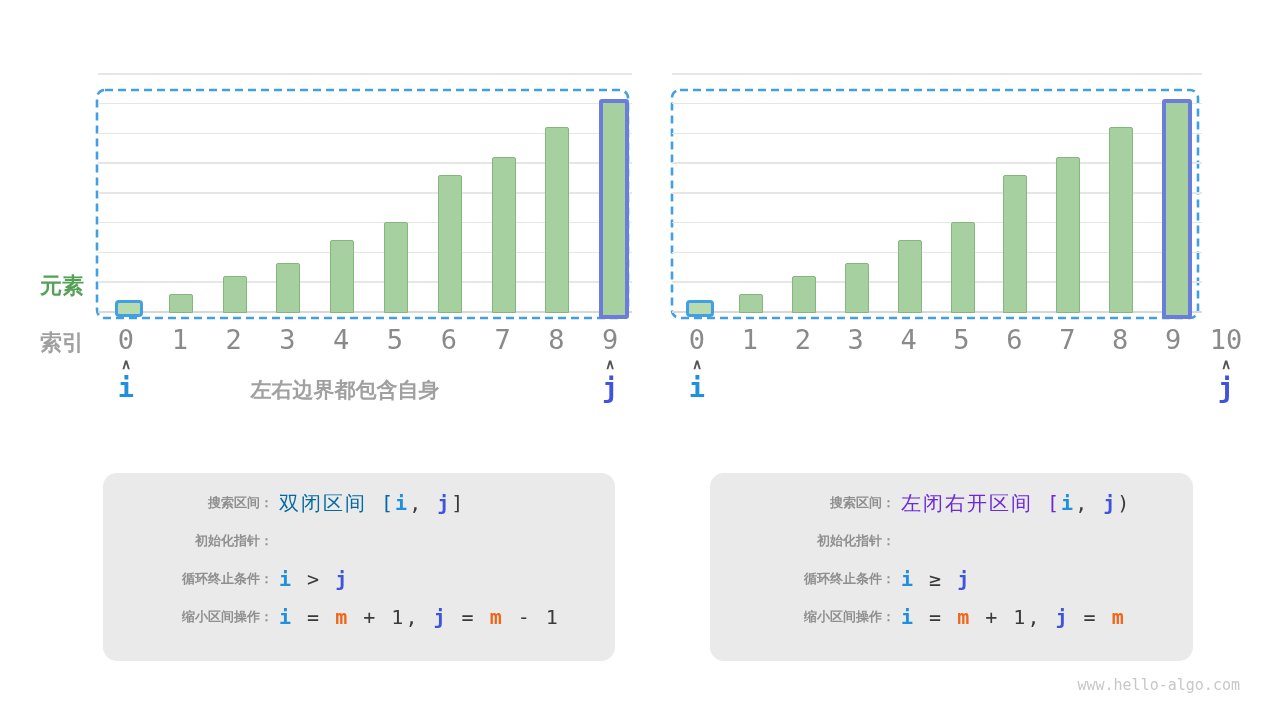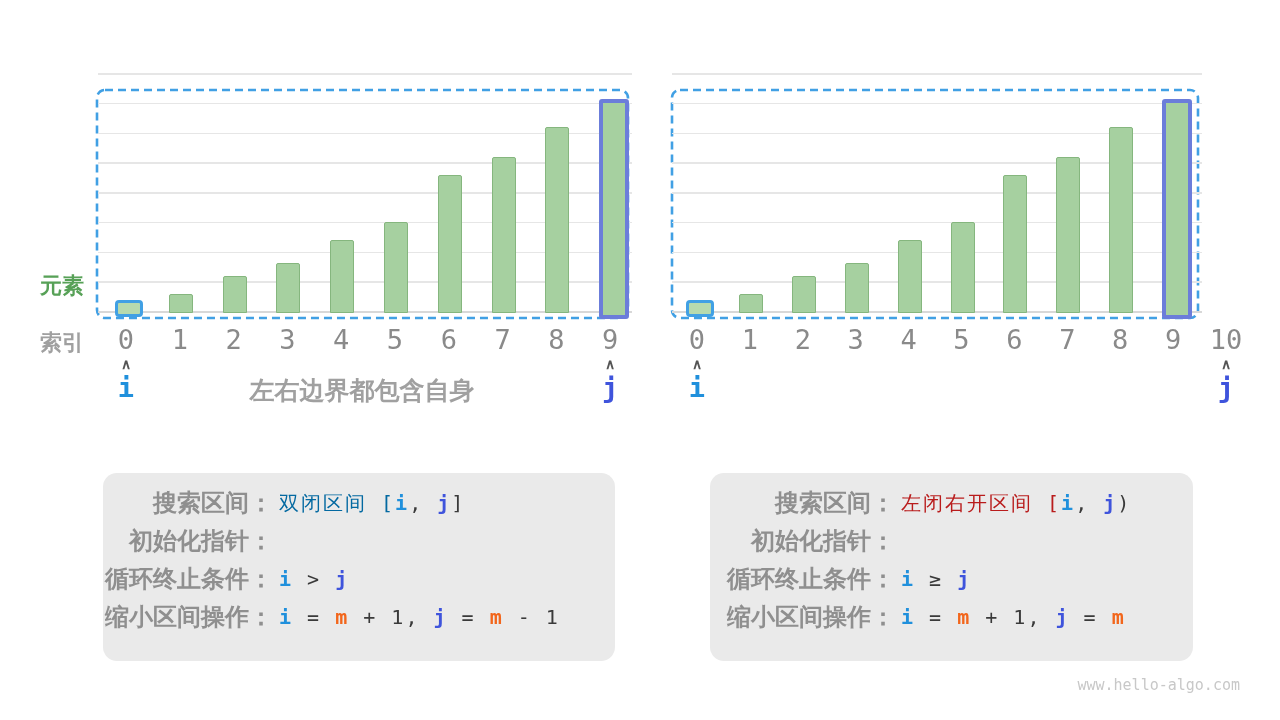--- a/index.html
+++ b/index.html
@@ -9,27 +9,27 @@
   .gridline{position:absolute;height:1.5px;background:var(--grid);}
   .baseline{position:absolute;height:2px;background:var(--baseline);}
   .bar{position:absolute;background:var(--bar-fill);border:1.5px solid var(--bar-border);border-radius:2px 2px 0 0;}
   .bar.i-bar{background:var(--i-bar-fill);border:3.5px solid var(--i-border);border-radius:4px;}
   .bar.j-bar{border:4px solid var(--j-border);border-radius:3px;}
   .dashed-box{position:absolute;overflow:visible;}
   .dashed-box rect{fill:none;stroke:var(--dash);}
   .idx{position:absolute;top:326px;transform:translateX(-50%);font-family:"DejaVu Sans Mono",monospace;font-size:27px;line-height:28px;color:var(--idx);}
   .caret{position:absolute;top:357px;transform:translateX(-50%);font-size:14px;line-height:15px;font-weight:600;color:var(--caret);}
   .ptr{position:absolute;top:372px;transform:translateX(-50%);font-family:"DejaVu Sans Mono",monospace;font-size:27px;line-height:32px;font-weight:700;}
-  .cap{position:absolute;top:375px;transform:translateX(-50%);font-size:25px;line-height:30px;font-weight:700;color:var(--cap);white-space:nowrap;margin-left:17px;}
+  .cap{position:absolute;top:375px;transform:translateX(-50%);font-size:21px;line-height:30px;font-weight:700;color:var(--cap);white-space:nowrap;}
   .side-label{position:absolute;left:20px;width:64px;text-align:right;font-size:22px;font-weight:700;white-space:nowrap;}
   #elem-label{top:271px;color:var(--elem);}
   #index-label{top:328px;color:var(--cap);}
   .note-box{position:absolute;top:473px;height:177px;background:var(--box-bg);border-radius:14px;padding-top:11px;}
   .note-row{display:flex;align-items:center;height:38px;}
-  .note-label{flex:0 0 auto;text-align:right;font-size:24px;font-weight:700;color:var(--lab);white-space:nowrap;}
+  .note-label{flex:0 0 auto;text-align:right;font-size:13px;font-weight:700;color:var(--lab);white-space:nowrap;}
   .note-formula{font-family:"DejaVu Sans Mono",monospace;font-size:20px;letter-spacing:2px;color:var(--dk);white-space:pre;margin-left:6px;}
   .tok{font-weight:700;}
   #watermark{position:absolute;right:40px;top:676px;font-family:"DejaVu Sans Mono",monospace;font-size:15px;color:var(--wm);}
 </style>
 </head>
 <body>
 
 <div id="canvas">
   <div class="side-label" id="elem-label">元素</div>
   <div class="side-label" id="index-label">索引</div>
@@ -127,21 +127,21 @@
         <div class="note-formula"><span class="tok" style="color: rgb(32, 144, 220);">i</span><span class="" style="color: rgb(58, 58, 58);"> &gt; </span><span class="tok" style="color: rgb(63, 84, 220);">j</span></div>
       </div>
       <div class="note-row">
         <div class="note-label" style="width: 170px;">缩小区间操作：</div>
         <div class="note-formula"><span class="tok" style="color: rgb(32, 144, 220);">i</span><span class="" style="color: rgb(58, 58, 58);"> = </span><span class="tok" style="color: rgb(242, 102, 28);">m</span><span class="" style="color: rgb(58, 58, 58);"> + 1, </span><span class="tok" style="color: rgb(63, 84, 220);">j</span><span class="" style="color: rgb(58, 58, 58);"> = </span><span class="tok" style="color: rgb(242, 102, 28);">m</span><span class="" style="color: rgb(58, 58, 58);"> - 1</span></div>
       </div>
     </div>
   <div class="note-box" id="box-1" style="left:710px;width:483px">
       <div class="note-row">
         <div class="note-label" style="width: 185px;">搜索区间：</div>
-        <div class="note-formula"><span class="" style="color: #b91c1c;">左闭右开区间 [</span><span class="tok" style="color: rgb(32, 144, 220);">i</span><span class="" style="color: rgb(58, 58, 58);">, </span><span class="tok" style="color: rgb(63, 84, 220);">j</span><span class="" style="color: rgb(58, 58, 58);">)</span></div>
+        <div class="note-formula"><span class="" style="color: #6d28d9;">左闭右开区间 [</span><span class="tok" style="color: rgb(32, 144, 220);">i</span><span class="" style="color: rgb(58, 58, 58);">, </span><span class="tok" style="color: rgb(63, 84, 220);">j</span><span class="" style="color: rgb(58, 58, 58);">)</span></div>
       </div>
       <div class="note-row">
         <div class="note-label" style="width: 185px;">初始化指针：</div>
       </div>
       <div class="note-row">
         <div class="note-label" style="width: 185px;">循环终止条件：</div>
         <div class="note-formula"><span class="tok" style="color: rgb(32, 144, 220);">i</span><span class="" style="color: rgb(58, 58, 58);"> ≥ </span><span class="tok" style="color: rgb(63, 84, 220);">j</span></div>
       </div>
       <div class="note-row">
         <div class="note-label" style="width: 185px;">缩小区间操作：</div>

